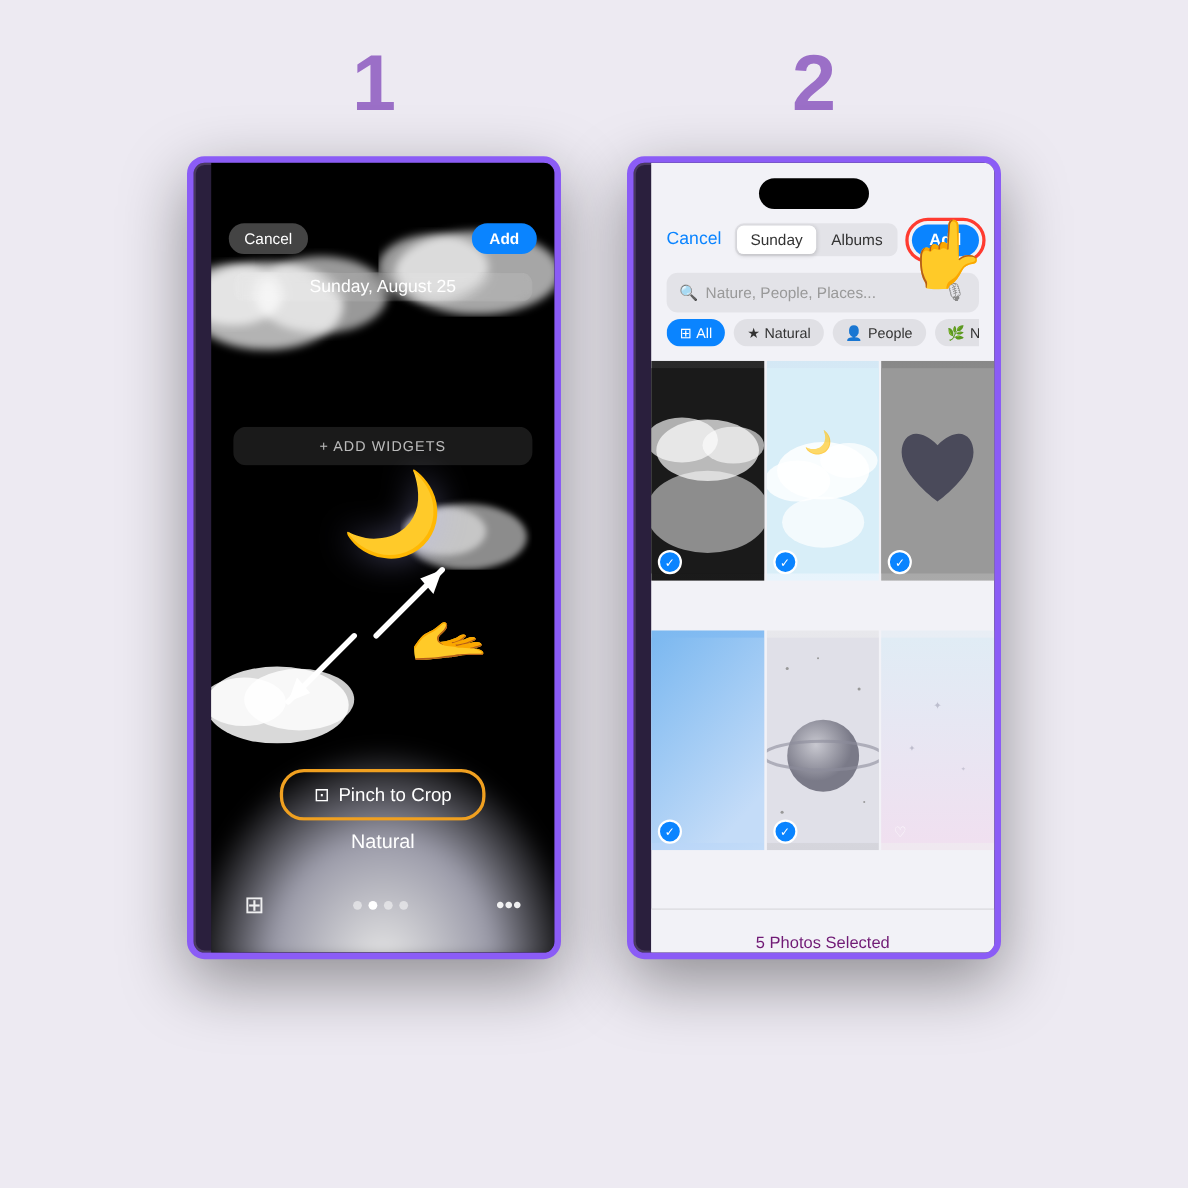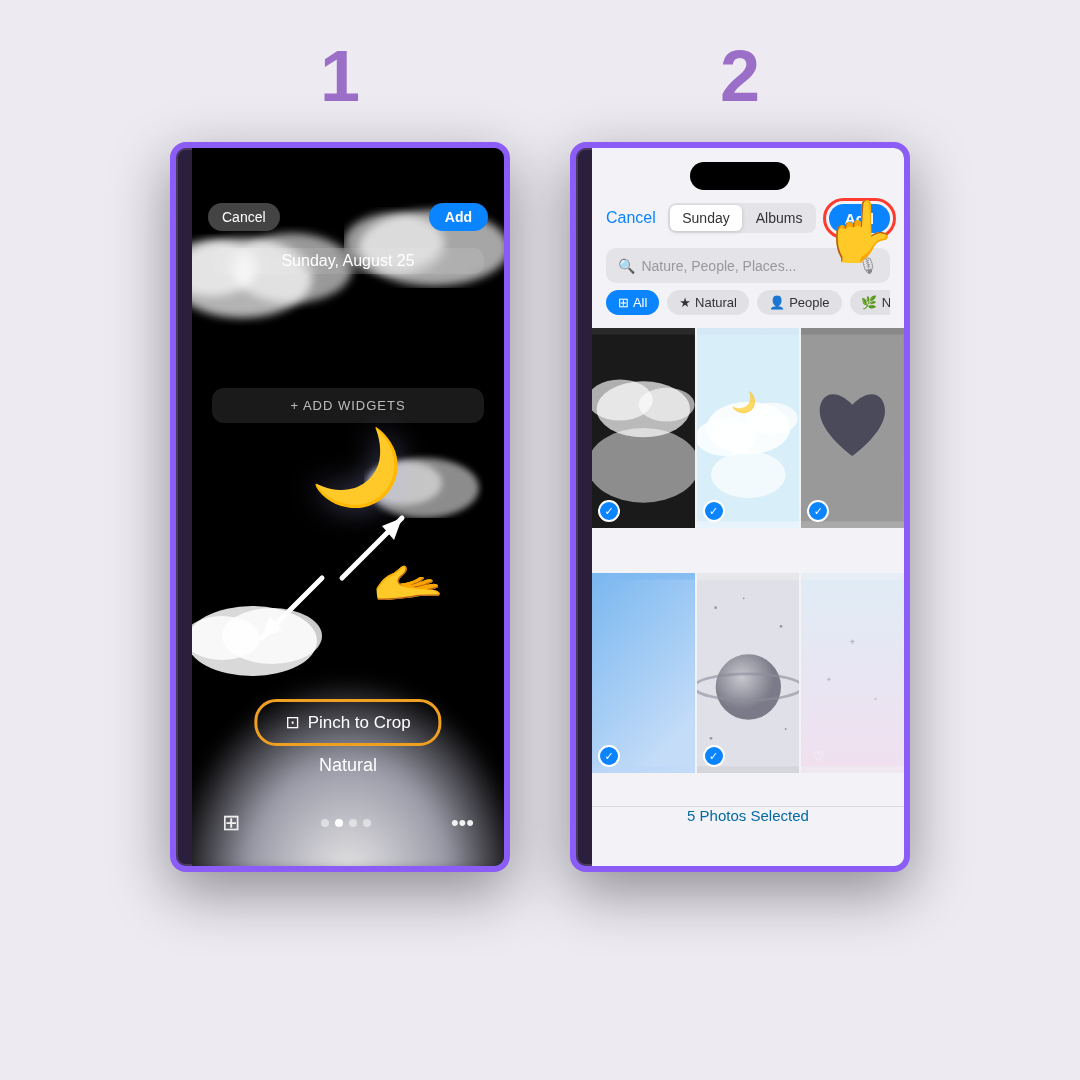--- a/index.html
+++ b/index.html
@@ -450,29 +450,29 @@
 
     .photo-light-pink {
       background: linear-gradient(180deg, #e8eef5 0%, #f0e8f0 100%);
       width: 100%; height: 100%;
     }
 
     .bottom-status {
       position: absolute;
       bottom: 0;
       left: 0; right: 0;
-      height: 60px;
+      height: 40px;
       background: #f2f2f7;
       display: flex;
-      align-items: flex-start;
+      align-items: flex-end;
       justify-content: center;
       border-top: 1px solid rgba(0,0,0,0.1);
       font-size: 15px;
       font-weight: 500;
-      color: #0369a1;
+      color: #701a75;
       z-index: 10;
     }
   </style>
 </head>
 <body>
 
 <div class="container">
 
   <div class="step">
     <div class="step-number">1</div>

